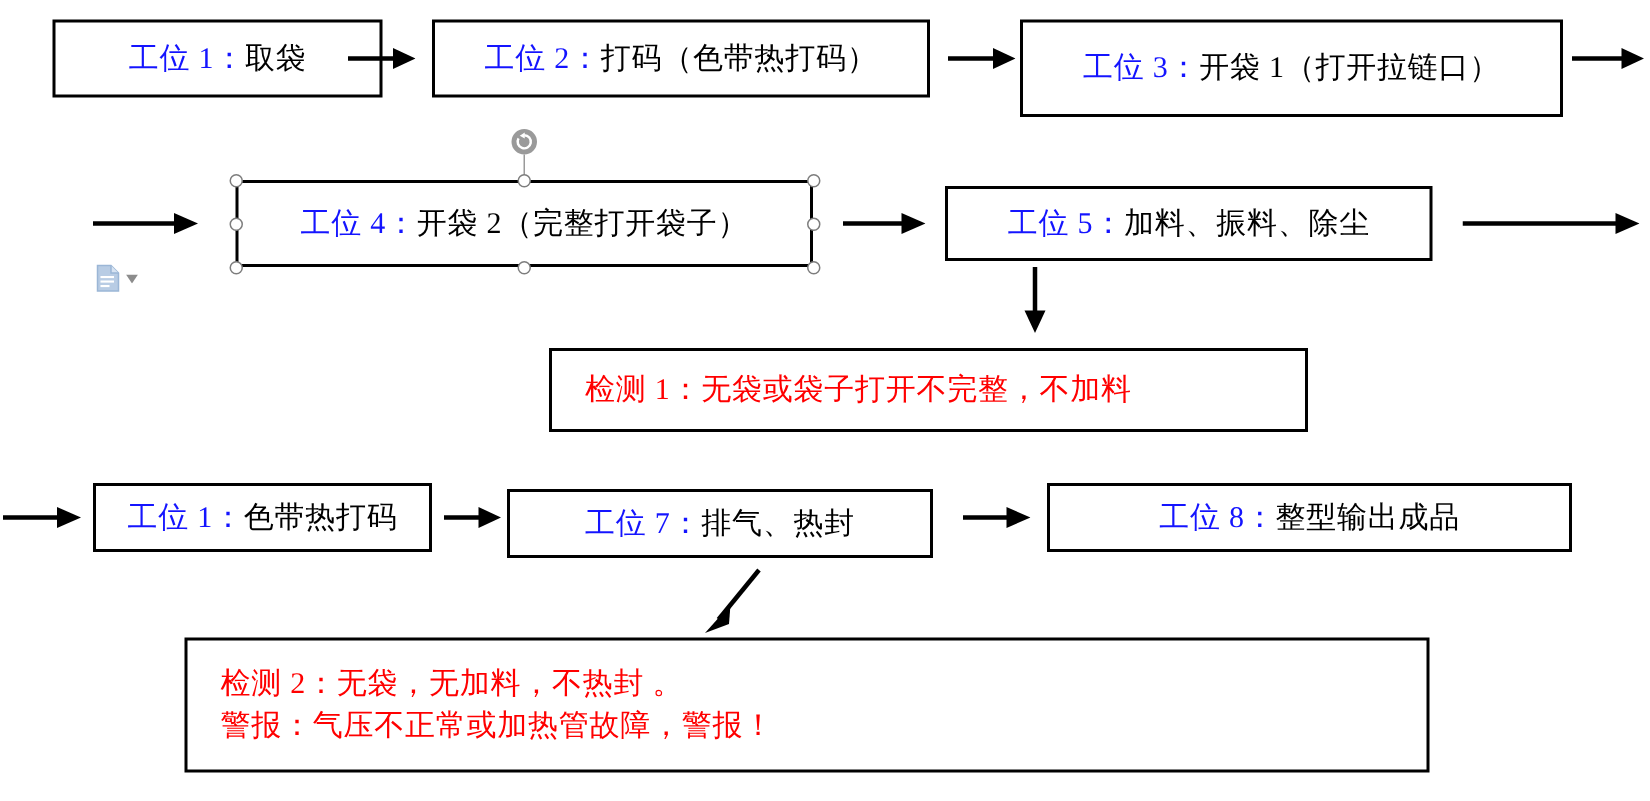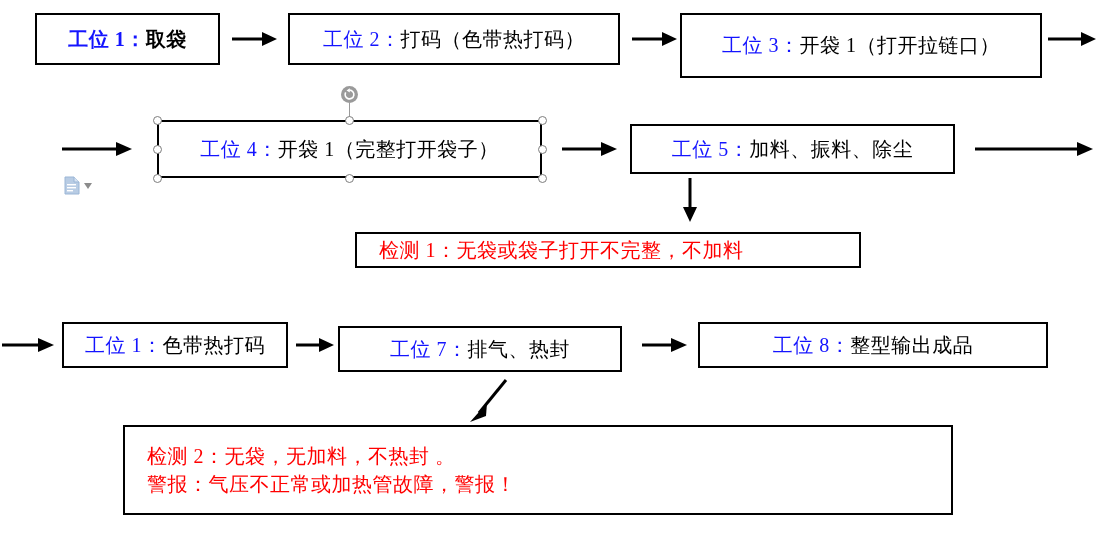--- a/index.html
+++ b/index.html
@@ -111,21 +111,21 @@
     display: flex;
     align-items: center;
     gap: 3px;
   }
 </style>
 </head>
 <body>
 
 <div id="canvas">
 
-  <div class="box" style="left:35px; top:13px; width:185px; height:52px;font-weight:bold;">
+  <div class="box" style="left:35px; top:13px; width:220px; height:52px;">
     <span class="txt"><span class="pfx">工位 1：</span><span class="body-txt">取袋</span></span>
   </div>
 
   <svg class="arrow-h" style="left:232px; top:30px; width:45px; height:18px;" viewBox="0 0 45 18">
     <line x1="0" y1="9" x2="32" y2="9" stroke="#000" stroke-width="3"></line>
     <polygon points="30,2 45,9 30,16" fill="#000"></polygon>
   </svg>
 
   <div class="box" style="left:288px; top:13px; width:332px; height:52px;">
     <span class="txt"><span class="pfx">工位 2：</span><span class="body-txt">打码（色带热打码）</span></span>
@@ -144,21 +144,21 @@
     <line x1="0" y1="9" x2="35" y2="9" stroke="#000" stroke-width="3"></line>
     <polygon points="33,2 48,9 33,16" fill="#000"></polygon>
   </svg>
 
   <svg class="arrow-h" style="left:62px; top:140px; width:70px; height:18px;" viewBox="0 0 70 18">
     <line x1="0" y1="9" x2="56" y2="9" stroke="#000" stroke-width="3"></line>
     <polygon points="54,2 70,9 54,16" fill="#000"></polygon>
   </svg>
 
   <div class="box" style="left:157px; top:120px; width:385px; height:58px;">
-    <span class="txt"><span class="pfx">工位 4：</span><span class="body-txt">开袋 1（完整打开袋子）</span></span>
+    <span class="txt"><span class="pfx">工位 4：</span><span class="body-txt">开袋 2（完整打开袋子）</span></span>
   </div>
 
   <div class="sel-wrap" style="left:157px; top:120px; width:385px; height:58px;">
     <div class="rot-knob" style="left:192.5px; top:-34px;">
       <svg width="13" height="13" viewBox="0 0 16 16">
         <path d="M8 2.6 A5.4 5.4 0 1 1 3.3 5.3" fill="none" stroke="#ffffff" stroke-width="2"></path>
         <polygon points="8.4,0.4 8.4,5.4 4.3,3.0" fill="#ffffff"></polygon>
       </svg>
     </div>
     <div class="rot-stem" style="left:192px; top:-17px; height:17px;"></div>
@@ -198,21 +198,21 @@
   <svg class="arrow-h" style="left:975px; top:140px; width:118px; height:18px;" viewBox="0 0 118 18">
     <line x1="0" y1="9" x2="104" y2="9" stroke="#000" stroke-width="3"></line>
     <polygon points="102,2 118,9 102,16" fill="#000"></polygon>
   </svg>
 
   <svg class="arrow-v" style="left:681px; top:178px; width:18px; height:44px;" viewBox="0 0 18 44">
     <line x1="9" y1="0" x2="9" y2="31" stroke="#000" stroke-width="3"></line>
     <polygon points="2,29 16,29 9,44" fill="#000"></polygon>
   </svg>
 
-  <div class="redbox" style="left:355px; top:232px; width:506px; height:36px;">
+  <div class="redbox" style="left:366px; top:232px; width:506px; height:56px;">
     <div class="rline">检测 1：无袋或袋子打开不完整，不加料</div>
   </div>
 
   <svg class="arrow-h" style="left:2px; top:336px; width:52px; height:18px;" viewBox="0 0 52 18">
     <line x1="0" y1="9" x2="38" y2="9" stroke="#000" stroke-width="3"></line>
     <polygon points="36,2 52,9 36,16" fill="#000"></polygon>
   </svg>
 
   <div class="box" style="left:62px; top:322px; width:226px; height:46px;">
     <span class="txt"><span class="pfx">工位 1：</span><span class="body-txt">色带热打码</span></span>

